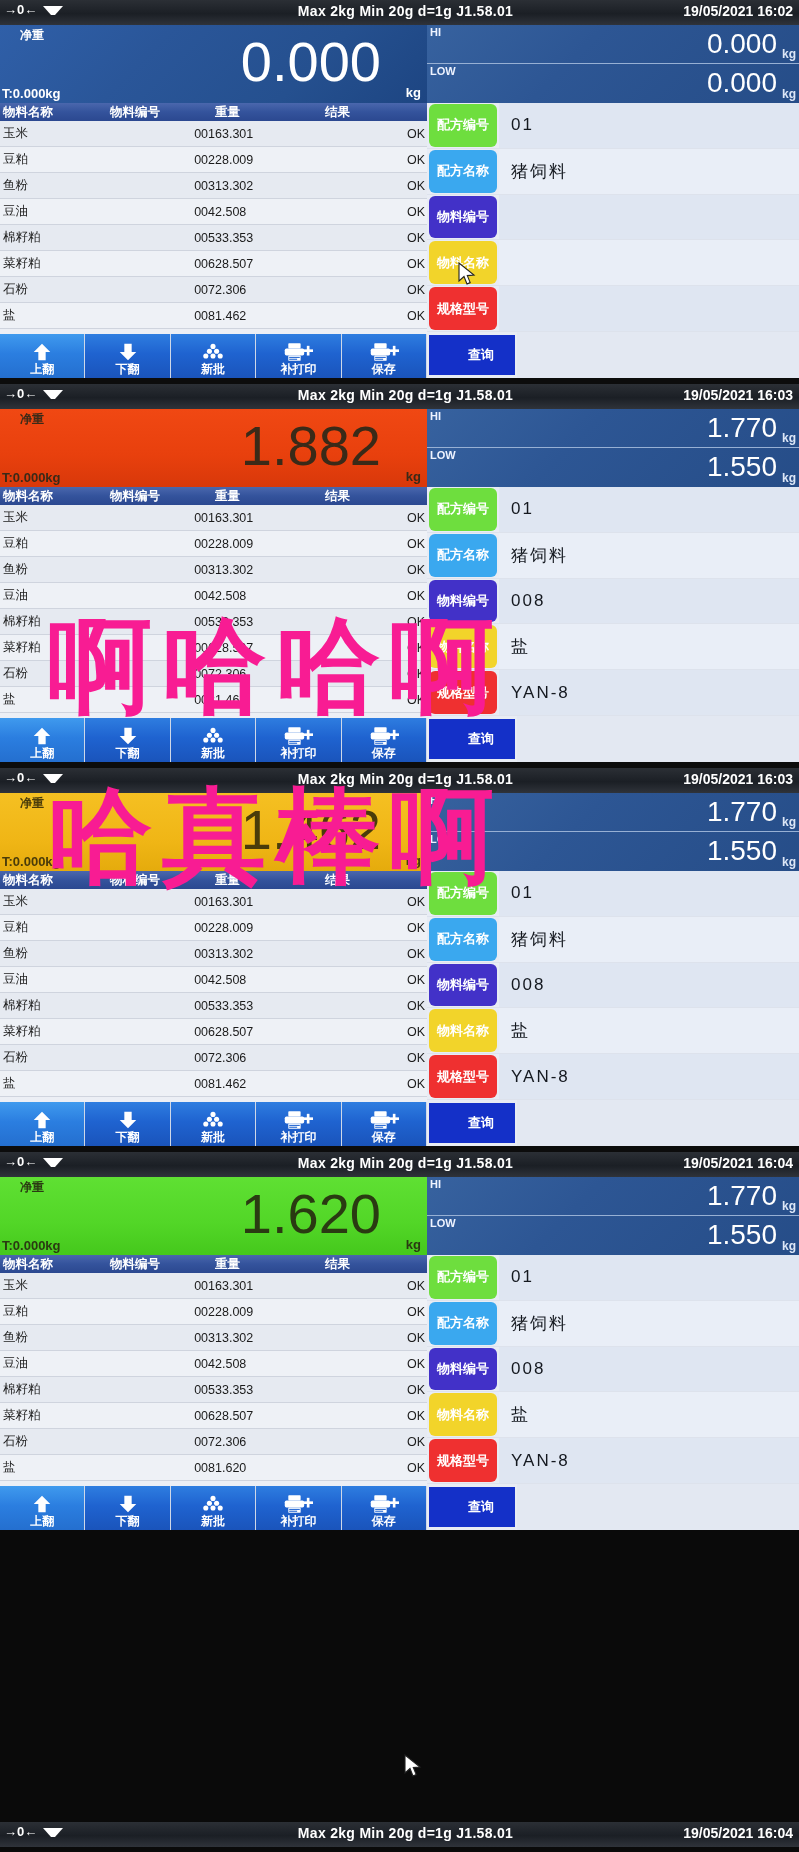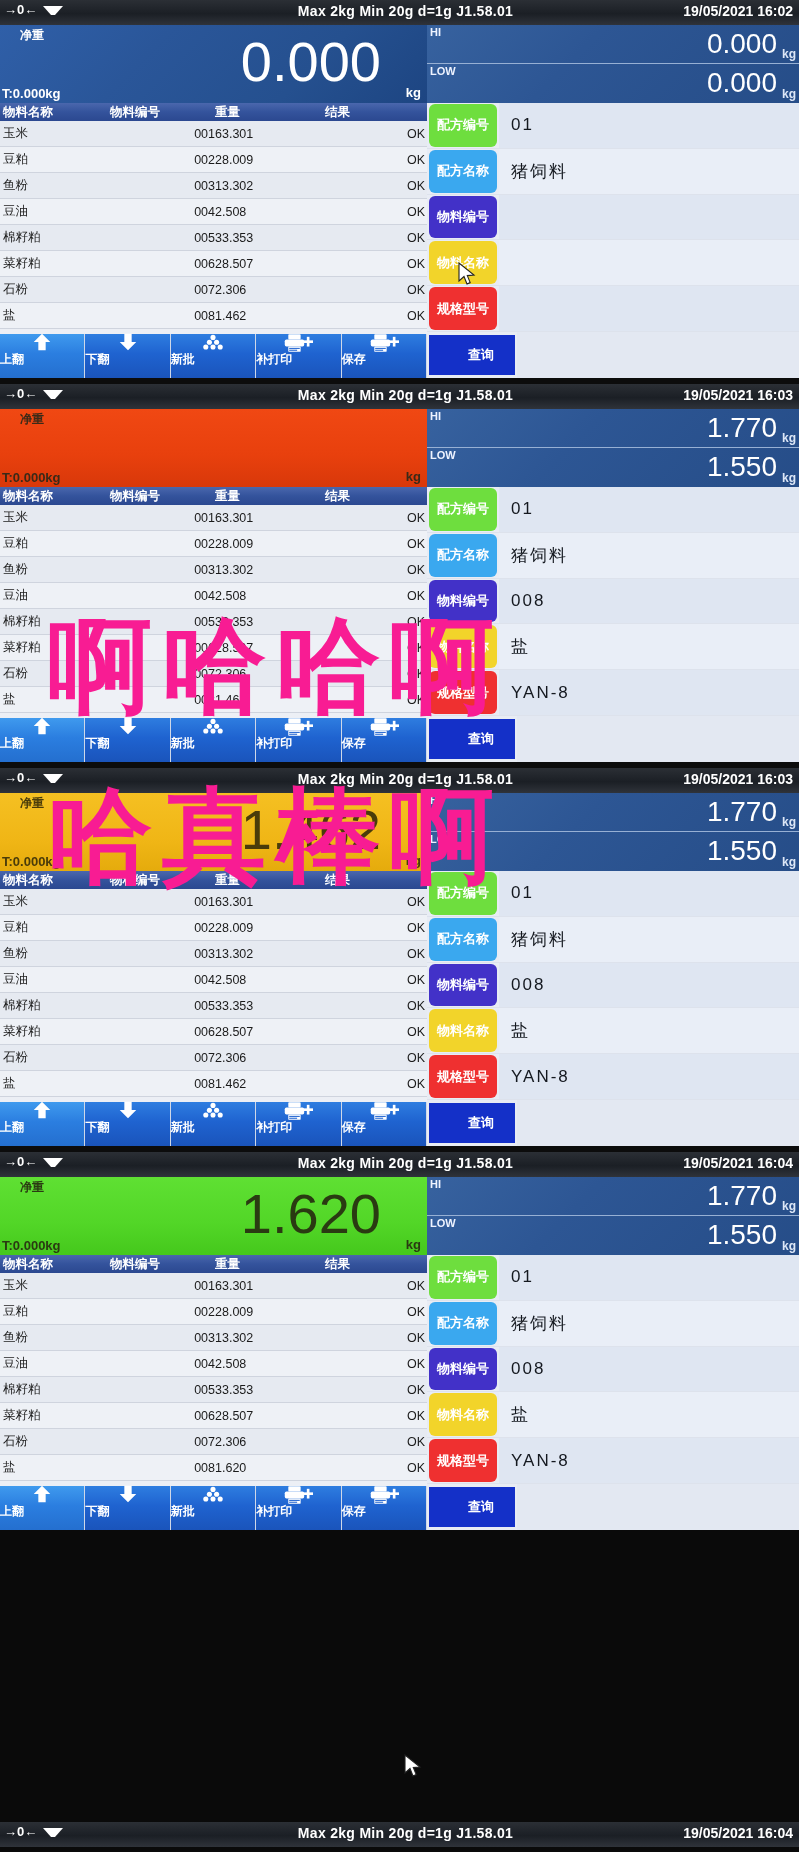--- a/index.html
+++ b/index.html
@@ -44,22 +44,22 @@
   .trow:nth-child(even){background:#e6eaf1;}
   .c1{width:110px;padding-left:3px;box-sizing:border-box;}
   .c2{width:105px;text-align:right;}
   .c3{width:110px;text-align:left;}
   .c4{width:100px;text-align:right;}
   .thead .c2,.thead .c3,.thead .c4{text-align:left;}
 
   
   .toolbar{display:flex;height:44px;flex:0 0 44px;}
   .tbtn{position:relative;flex:1 1 0;background:linear-gradient(180deg,#2e7de0 0%,#1f63d0 45%,#1a54bb 100%);
-        border-right:1px solid #cfd8e8;display:flex;flex-direction:column;justify-content:flex-end;
-        padding-bottom:12px;box-sizing:border-box;}
+        border-right:1px solid #cfd8e8;display:flex;flex-direction:column;align-items:center;justify-content:flex-end;
+        padding-bottom:1px;box-sizing:border-box;font-family:Liberation Mono, monospace;}
   .tbtn:first-child{background:linear-gradient(180deg,#3f9aee 0%,#2b7ee0 45%,#246fcf 100%);}
   .tbtn .ico{height:24px;display:flex;align-items:center;justify-content:center;}
   .tbtn .lbl{color:#fff;font-size:12px;font-weight:bold;line-height:13px;}
 
   
   .keys{display:flex;flex-direction:column;flex:1 1 auto;}
   .keyrow{display:flex;align-items:stretch;flex:1 1 0;border-bottom:1px solid #dde2ec;}
   .key{width:68px;flex:0 0 68px;display:flex;align-items:center;justify-content:center;
        color:#fff;font-size:13px;font-weight:bold;margin:1px 2px;border-radius:6px;}
   .kval{flex:1 1 auto;display:flex;align-items:center;padding-left:12px;
@@ -286,20 +286,21 @@
               <path d="M1 3 H21 L13 12 H9 Z" fill="#fff"></path>
             </svg></span>
         </div>
         <div class="sb-center">Max 2kg  Min 20g  d=1g    J1.58.01</div>
         <div class="sb-right">19/05/2021  16:03</div>
       </div>
       <div class="body">
         <div class="left">
           <div class="weightbox wb-red">
             <span class="net">净重</span>
+            <span class="big">1.882</span>
             <span class="unit">kg</span>
             <span class="tare">T:0.000kg</span>
           </div>
           <div class="tbl">
             <div class="thead">
               <div class="c1">物料名称</div>
               <div class="c2">物料编号</div>
               <div class="c3">重量</div>
               <div class="c4">结果</div>
             </div>

